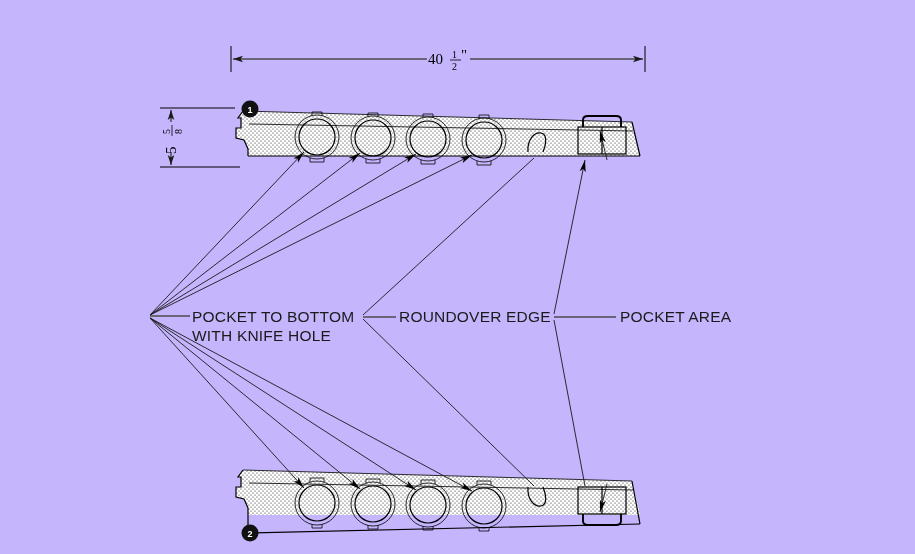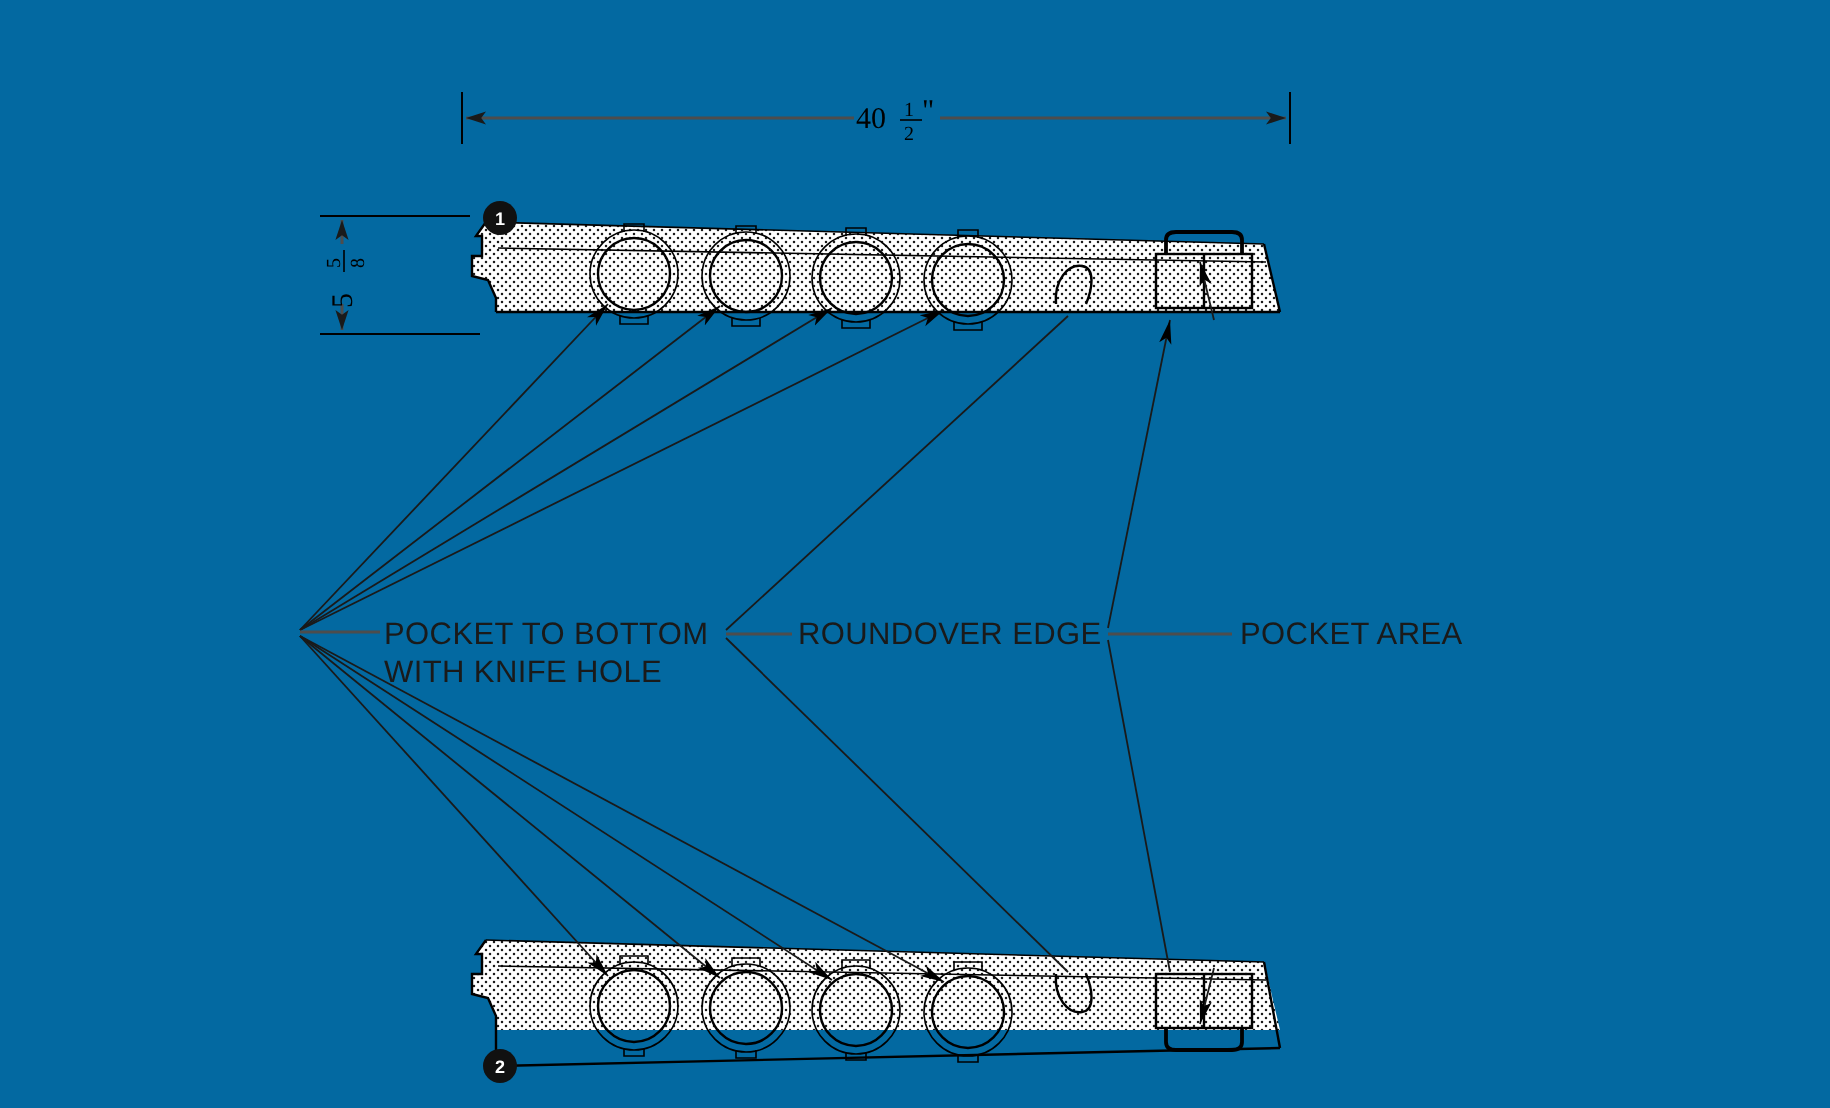--- a/index.html
+++ b/index.html
@@ -10,21 +10,21 @@
   body {
     width: 915px;
     height: 554px;
     overflow: hidden;
     font-family: "Liberation Sans", sans-serif;
   }
   #drawing-canvas {
     position: relative;
     width: 915px;
     height: 554px;
-    background: #0369a1;
+    background: #c4b5fd;
   }
   svg.cad {
     display: block;
     width: 915px;
     height: 554px;
   }
   .dim-text {
     font-family: "Liberation Serif", serif;
     font-size: 15px;
     fill: #000000;

